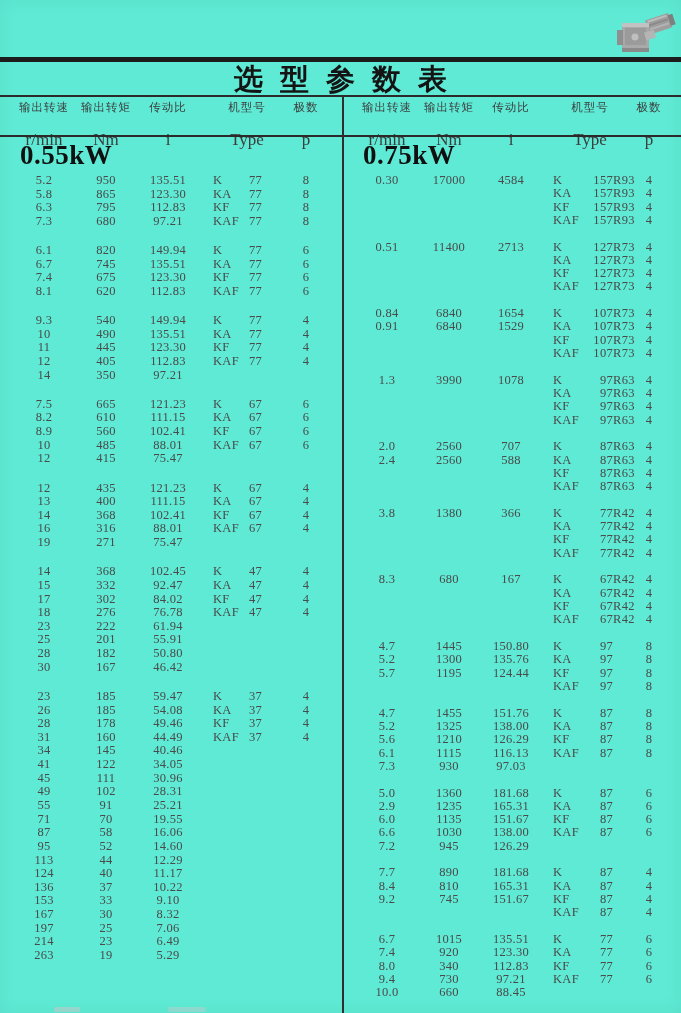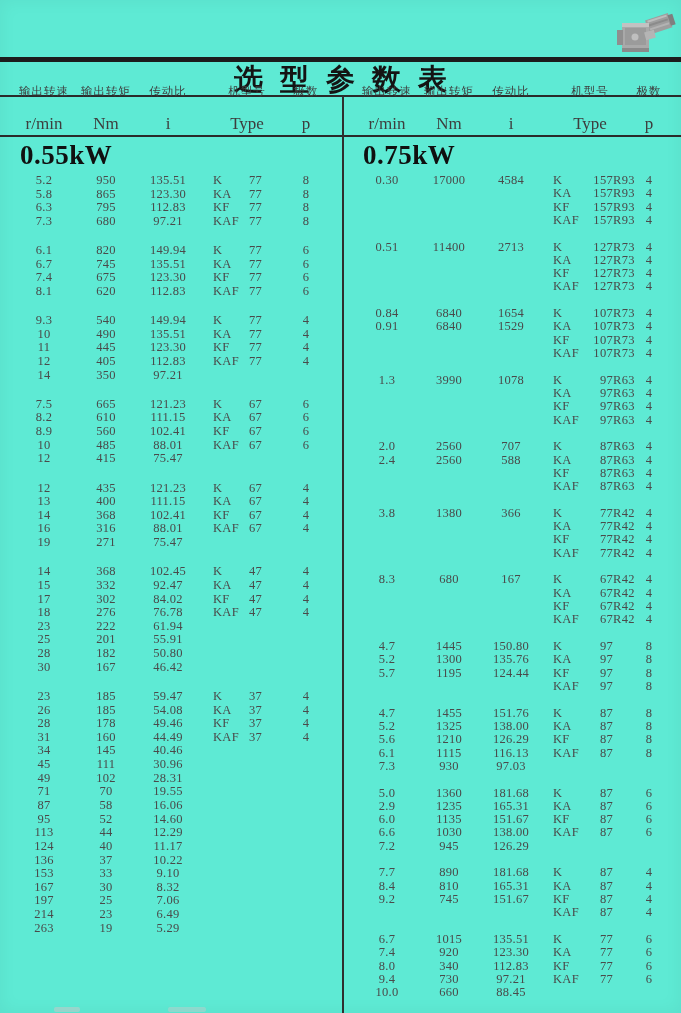--- a/index.html
+++ b/index.html
@@ -14,21 +14,21 @@
   .rule-title  { top:95px; height:2px; background:#2a2a2a; }
   .rule-header { top:135px; height:2px; background:#2a2a2a; }
   .v-divider { position:absolute; left:342px; top:96px; width:2px; height:917px; background:#2f2f2f; }
 
   .doc-title {
     position:absolute; top:60px; left:0; right:0; text-align:center;
     font-size:29px; font-weight:bold; color:#141414;
     letter-spacing:17px; text-indent:17px; white-space:nowrap;
   }
 
-  .header-half { position:absolute; top:85px; height:36px; }
+  .header-half { position:absolute; top:101px; height:36px; }
   .header-half.left  { left:0;     width:342px; }
   .header-half.right { left:343px; width:338px; }
   .hcell { position:absolute; top:0; width:70px; text-align:center; color:#3d3d3d; }
   .hcell .hl { font-size:11.5px; letter-spacing:1px; line-height:13px; }
   .hcell .hu { font-size:17px; line-height:13px; margin-top:19px; }
   .hc0{left:9px} .hc1{left:71px} .hc2{left:133px} .hc3{left:212px} .hc4{left:271px}
 
   .section { position:absolute; top:138px; }
   .col-left  { left:0;     width:342px; }
   .col-right { left:343px; width:306px; }
@@ -397,30 +397,44 @@
             <div class="cell c-poles">4</div>
           </div>
           <div class="row">
             <div class="cell c-speed">34</div>
             <div class="cell c-torque">145</div>
             <div class="cell c-ratio">40.46</div>
             <div class="cell c-type"><div class="t-prefix"></div><div class="t-num"></div><div class="t-suffix"></div></div>
             <div class="cell c-poles"></div>
           </div>
           <div class="row">
+            <div class="cell c-speed">41</div>
+            <div class="cell c-torque">122</div>
+            <div class="cell c-ratio">34.05</div>
+            <div class="cell c-type"><div class="t-prefix"></div><div class="t-num"></div><div class="t-suffix"></div></div>
+            <div class="cell c-poles"></div>
+          </div>
+          <div class="row">
             <div class="cell c-speed">45</div>
             <div class="cell c-torque">111</div>
             <div class="cell c-ratio">30.96</div>
             <div class="cell c-type"><div class="t-prefix"></div><div class="t-num"></div><div class="t-suffix"></div></div>
             <div class="cell c-poles"></div>
           </div>
           <div class="row">
             <div class="cell c-speed">49</div>
             <div class="cell c-torque">102</div>
             <div class="cell c-ratio">28.31</div>
+            <div class="cell c-type"><div class="t-prefix"></div><div class="t-num"></div><div class="t-suffix"></div></div>
+            <div class="cell c-poles"></div>
+          </div>
+          <div class="row">
+            <div class="cell c-speed">55</div>
+            <div class="cell c-torque">91</div>
+            <div class="cell c-ratio">25.21</div>
             <div class="cell c-type"><div class="t-prefix"></div><div class="t-num"></div><div class="t-suffix"></div></div>
             <div class="cell c-poles"></div>
           </div>
           <div class="row">
             <div class="cell c-speed">71</div>
             <div class="cell c-torque">70</div>
             <div class="cell c-ratio">19.55</div>
             <div class="cell c-type"><div class="t-prefix"></div><div class="t-num"></div><div class="t-suffix"></div></div>
             <div class="cell c-poles"></div>
           </div>

